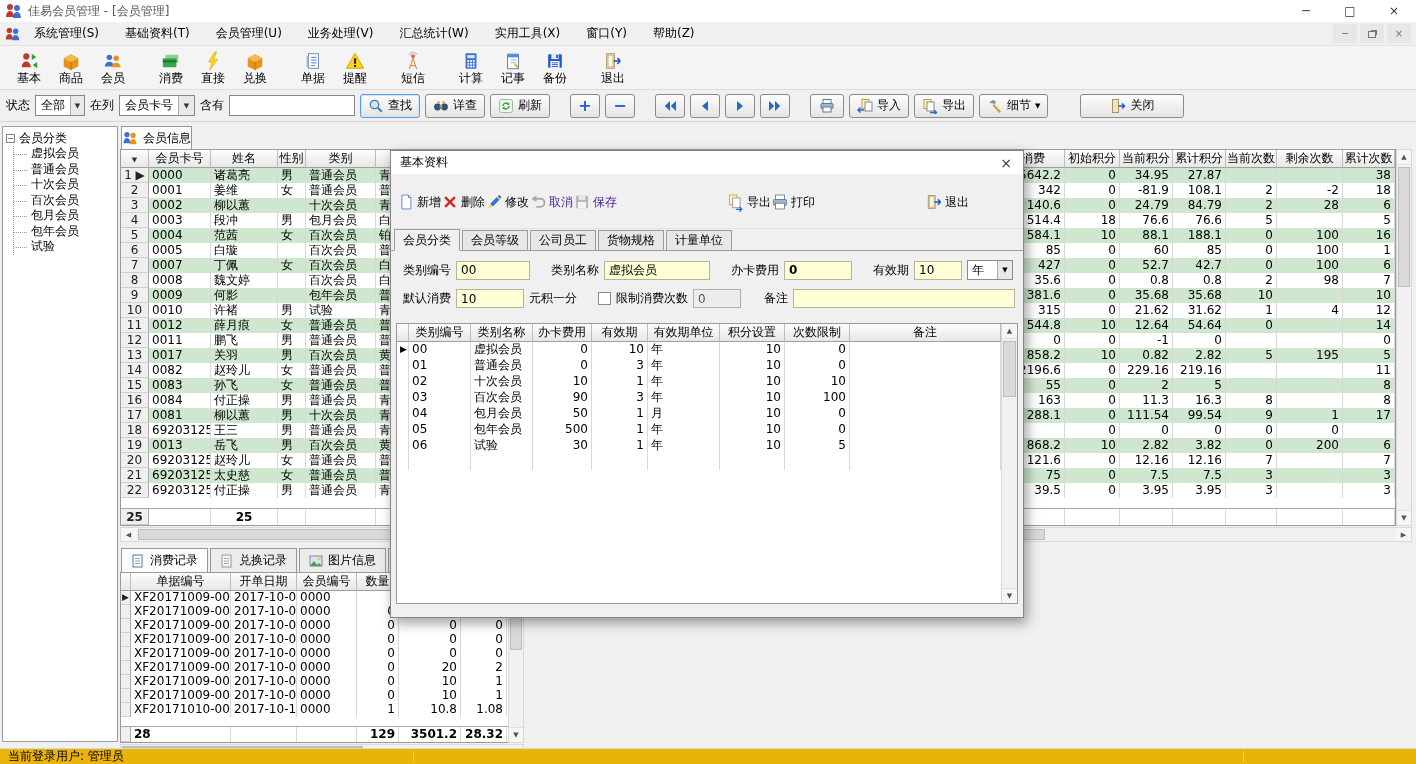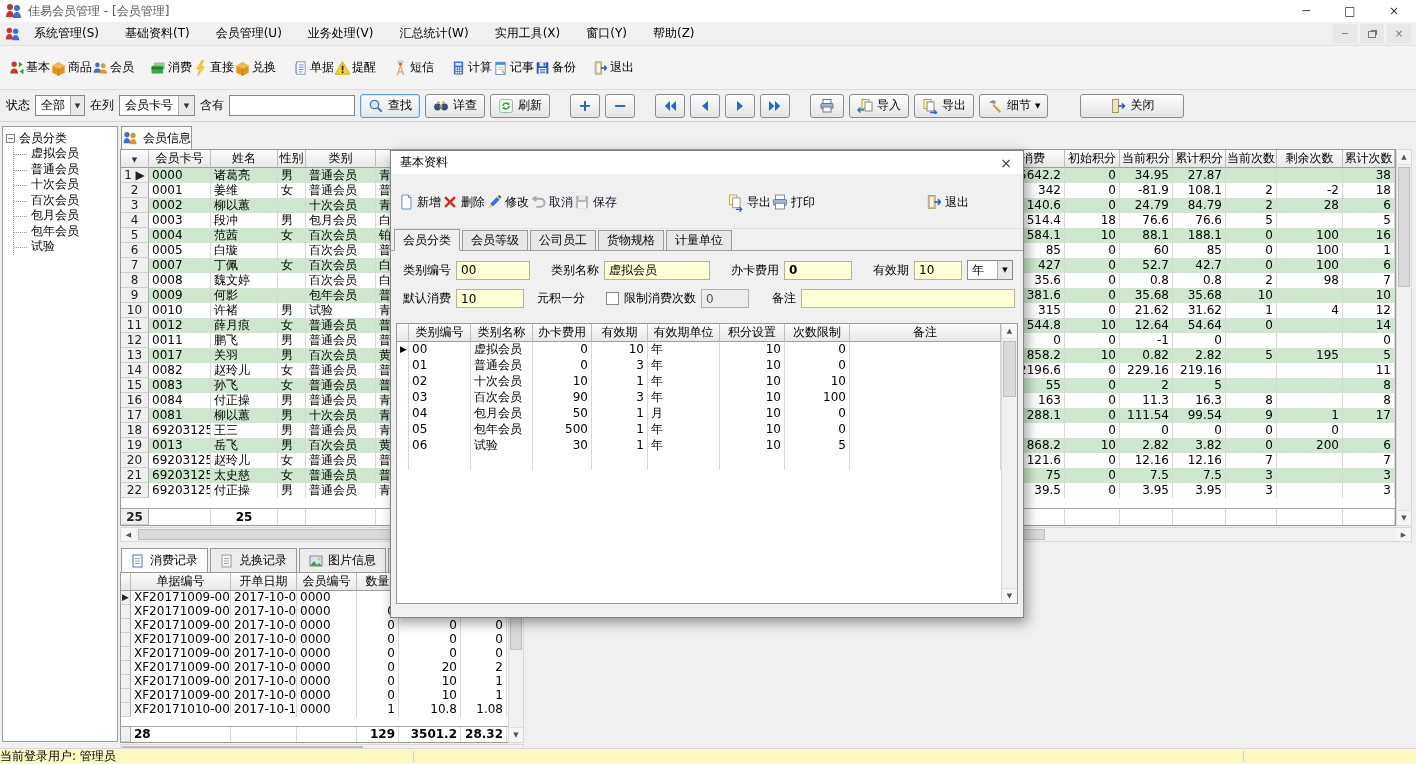--- a/index.html
+++ b/index.html
@@ -21,21 +21,21 @@
   
   .menubar { height:24px; background:#f0f0f0; border-bottom:1px solid #e2e2e2; display:flex; align-items:center; padding-left:4px; }
   .menubar .app-icon { transform:scale(.9); }
   .menu-item { padding:0 13px; white-space:nowrap; }
   .mdi-controls { margin-left:auto; display:flex; margin-right:5px; gap:3px; }
   .mdi-btn { width:24px; height:19px; background:#e7e7e7; display:flex; align-items:center; justify-content:center; color:#777; font-size:10px; }
   .restore-glyph { width:8px; height:7px; border:1px solid #777; box-shadow:2px -2px 0 -1px #777; margin-top:2px; }
 
   
   .toolbar { height:44px; background:#f4f4f4; border-bottom:1px solid #dcdcdc; display:flex; align-items:center; padding-left:8px; }
-  .tbtn { width:42px; height:40px; display:flex; flex-direction:row; align-items:center; justify-content:center; gap:1px; white-space:nowrap; }
+  .tbtn { width:42px; height:40px; display:flex; flex-direction:column; align-items:center; justify-content:center; gap:1px; white-space:nowrap; }
   .tbtn svg { width:20px; height:20px; }
   .tgap { width:16px; }
   .tbtn .tlabel { font-size:12px; line-height:13px; }
 
   
   .searchbar { height:32px; background:#f0f0f0; border-bottom:1px solid #d5d5d5; display:flex; align-items:center; padding:0 6px; gap:5px; }
   .sb-label { white-space:nowrap; }
   .wsel { display:flex; align-items:center; height:21px; background:#fff; border:1px solid #878787; }
   .wsel .txt { padding:0 5px; white-space:nowrap; }
   .wsel .drop { width:16px; align-self:stretch; background:#e9e9e9; border-left:1px solid #ababab; display:flex; align-items:center; justify-content:center; font-size:7px; color:#333; }
@@ -100,31 +100,31 @@
 
   
   .bottom-table { position:absolute; left:120px; top:572px; width:404px; height:171px; background:#fff; border:1px solid #9a9a9a; overflow:hidden; }
   .brow { display:flex; height:14px; line-height:13.5px; background:#fff; }
   .b0{width:10px;flex:0 0 auto}.b1{width:100px;flex:0 0 auto}.b2{width:66px;flex:0 0 auto}
   .b3{width:60px;flex:0 0 auto}.b4{width:42px;flex:0 0 auto}.b5{width:62px;flex:0 0 auto}
   .b6{width:46px;flex:0 0 auto}
   .bfoot { position:absolute; left:0; right:0; bottom:0; height:16px; line-height:15px; display:flex; background:#fff; border-top:1px solid #a8a8a8; font-weight:bold; }
 
   
-  .statusbar { position:absolute; left:0; right:0; bottom:0; height:16px; background:#fef9c3; border-top:1px solid #d8d8d8; display:flex; align-items:center; }
+  .statusbar { position:absolute; left:0; right:0; bottom:0; height:16px; background:#eab308; border-top:1px solid #d8d8d8; display:flex; align-items:center; padding-left:8px; }
   .status-div { position:absolute; top:2px; bottom:2px; width:1px; background:#cfcfcf; }
 
   
   .dialog { position:absolute; left:390px; top:150px; width:634px; height:468px; background:#f0f0f0; border:1px solid #868686; box-shadow:3px 5px 12px rgba(0,0,0,.38); z-index:10; }
   .dlg-title { height:23px; background:#fff; display:flex; align-items:center; padding-left:9px; }
   .dlg-close { margin-left:auto; width:34px; text-align:center; font-size:14px; color:#333; }
   .dlg-toolbar { height:55px; display:flex; align-items:center; padding:2px 4px 0 6px; border-bottom:1px solid #e3e3e3; }
   .dbtn { width:44px; height:46px; display:flex; flex-direction:row; align-items:center; justify-content:center; gap:2px; white-space:nowrap; }
   .dbtn svg { width:20px; height:20px; }
-  .dbtn.disabled { color:#0f172a;font-family:Liberation Mono, monospace; }
+  .dbtn.disabled { color:#4c1d95;font-family:Liberation Mono, monospace; }
   .dgap { width:110px; }
   .dlg-tabs { display:flex; height:22px; align-items:flex-end; padding-left:3px; position:relative; }
   .dlg-tabs::after { content:""; position:absolute; left:0; right:0; bottom:0; border-bottom:1px solid #9c9c9c; }
   .dtab { height:21px; display:flex; align-items:center; padding:0 8px; border:1px solid #9c9c9c; background:#e7e7e7; margin-right:2px; white-space:nowrap; z-index:1; }
   .dtab.active { background:#f0f0f0; border-bottom:1px solid #f0f0f0; height:22px; }
   .dlg-form { padding:9px 8px 4px 12px; display:flex; flex-direction:column; gap:9px; }
   .frow { display:flex; align-items:center; gap:5px; white-space:nowrap; }
   .yinput { background:#ffffd6; border:1px solid #b3b3a0; height:19px; font-family:inherit; font-size:12px; padding:0 4px; }
   .ginput { background:#ececec; border:1px solid #b0b0b0; height:19px; font-family:inherit; font-size:12px; padding:0 4px; color:#555; }
   .chk { width:13px; height:13px; background:#fff; border:1px solid #8a8a8a; flex:0 0 auto; }
@@ -1098,21 +1098,21 @@
         <span style="margin-left:16px">有效期</span>
         <input class="yinput" style="width: 48px;" value="10">
         <div class="dlg-sel">
           <span class="txt">年</span>
           <span class="drop">▼</span>
         </div>
       </div>
       <div class="frow">
         <span>默认消费</span>
         <input class="yinput" style="width: 68px;" value="10">
-        <span style="margin-left:8px">元积一分</span>
+        <span style="margin-left:0">元积一分</span>
         <span class="chk" style="margin-left:16px"></span>
         <span>限制消费次数</span>
         <input class="ginput" style="width: 48px;" value="0">
         <span style="margin-left:18px">备注</span>
         <input class="yinput" style="width: 248px;" value="">
       </div>
     </div>
     <div class="dlg-table">
       <div class="inner">
         <div class="dhead">

